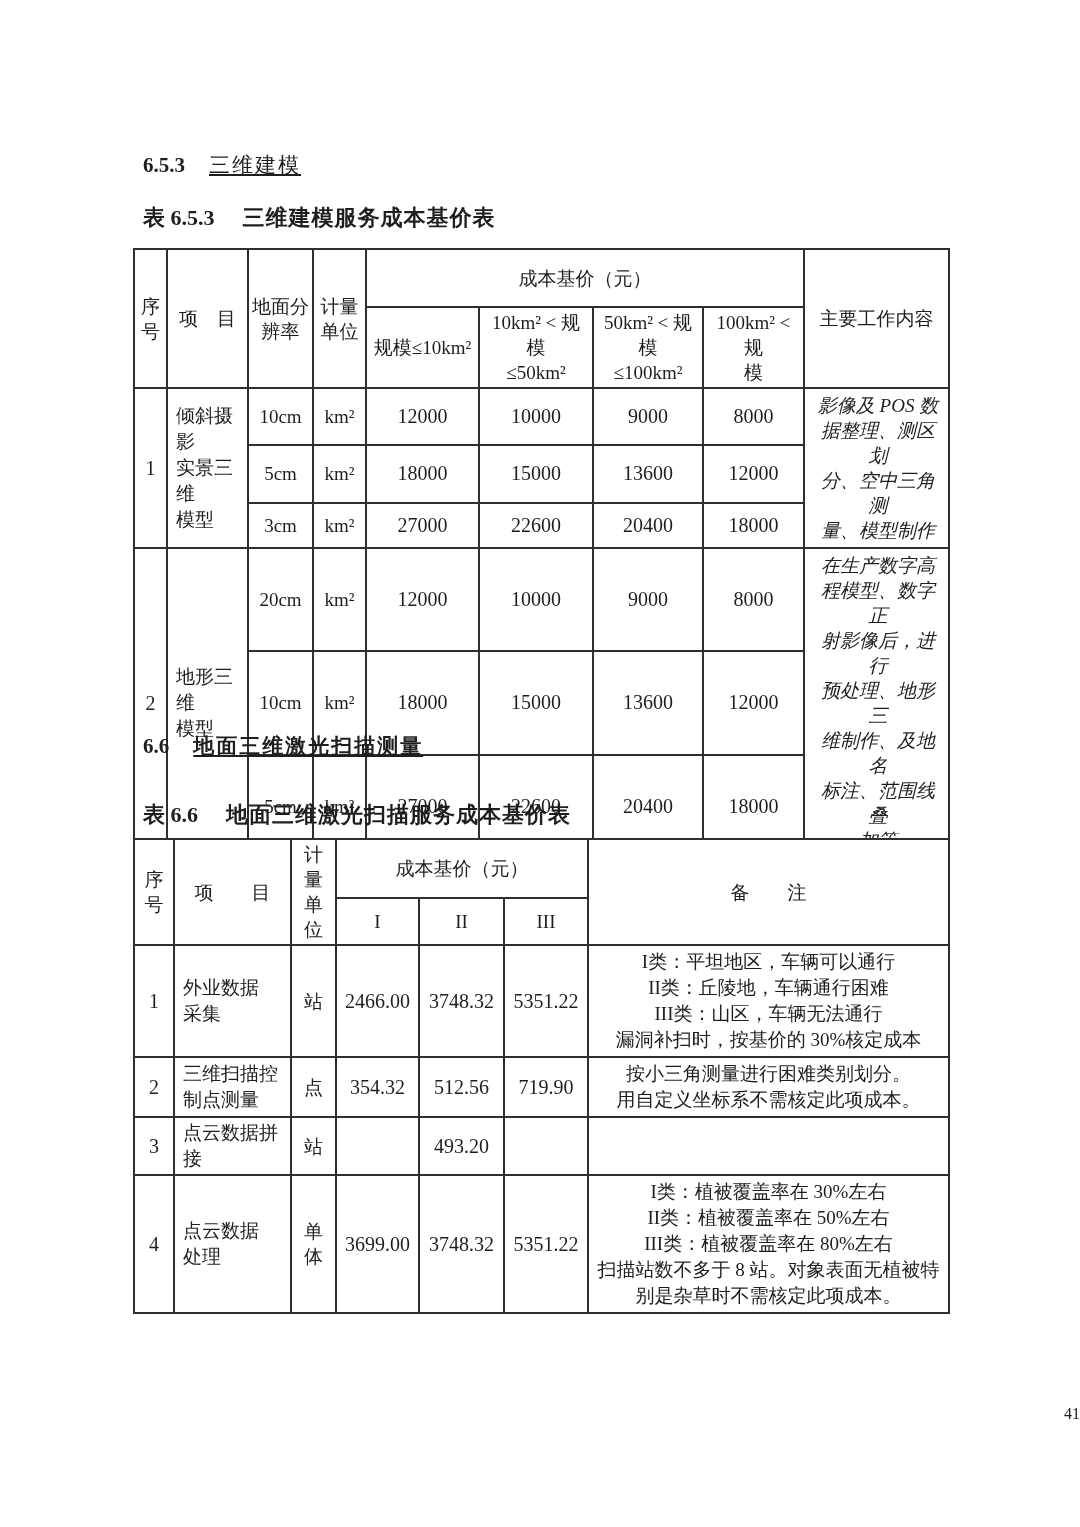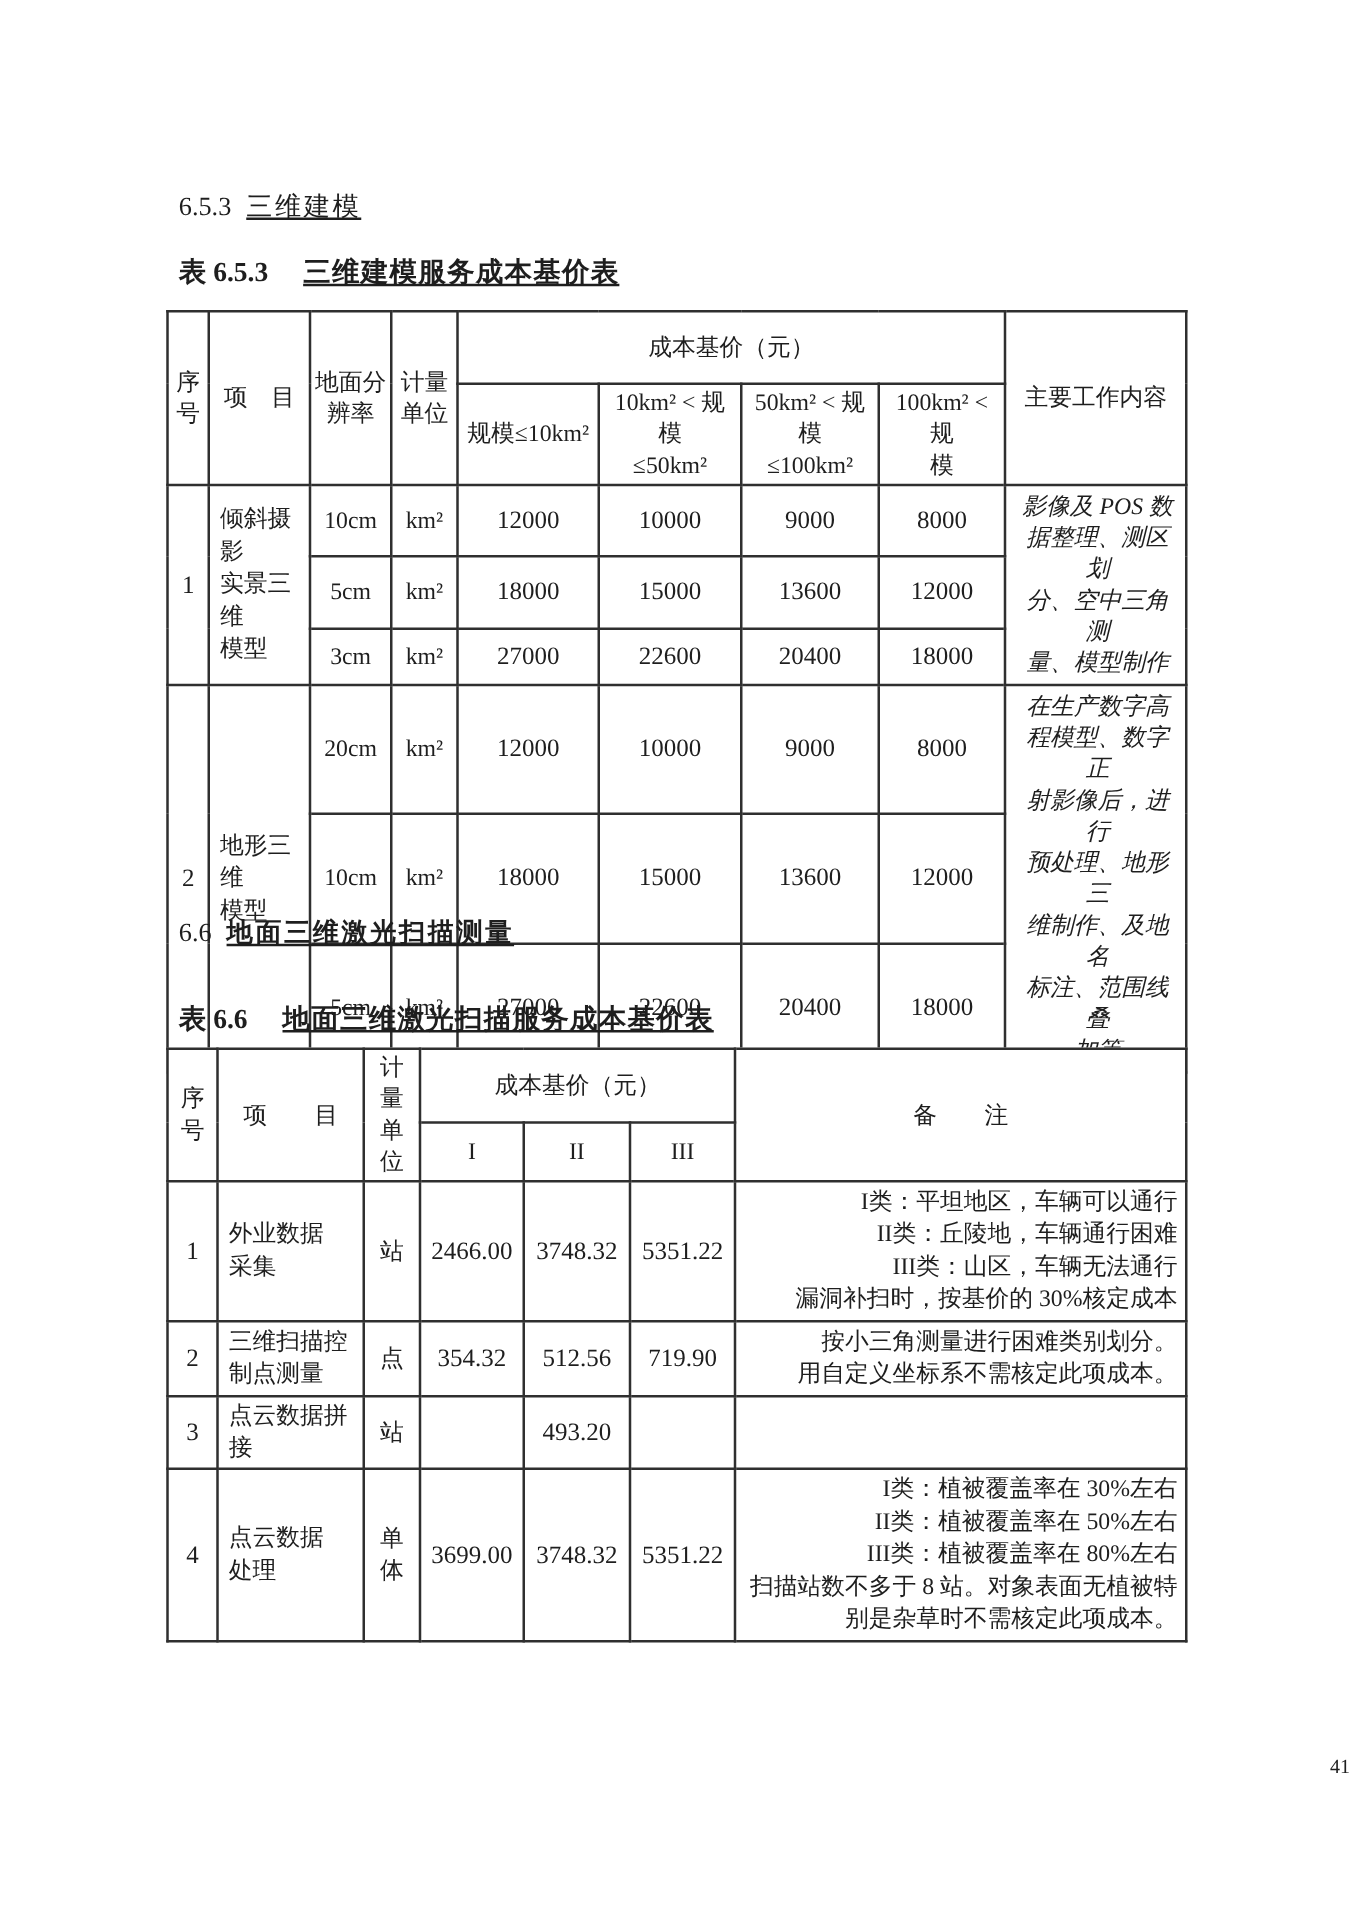--- a/index.html
+++ b/index.html
@@ -3,42 +3,42 @@
 <meta charset="utf-8">
 <style>
   html,body{margin:0;padding:0;}
   body{
     width:1080px;height:1527px;position:relative;
     background:#ffffff;color:#1e1e1e;
     font-family:"Liberation Serif","DejaVu Serif",serif;
   }
   .abs{position:absolute;}
   .sec-heading{font-size:21px;white-space:nowrap;}
-  .sec-heading .num{font-weight:normal;margin-right:12px;}
+  .sec-heading .num{font-weight:bold;margin-right:24px;}
   .sec-heading .txt{letter-spacing:2px;text-decoration:underline;}
   .sec-heading.all-bold .txt{font-weight:bold;letter-spacing:2px;}
   .caption{font-size:22px;font-weight:bold;white-space:nowrap;}
   .caption .label{margin-right:28px;}
-  .caption .ttl{letter-spacing:1px;text-decoration:underline;}
+  .caption .ttl{letter-spacing:1px;}
   table{border-collapse:collapse;table-layout:fixed;width:815px;background:#fff;}
   th,td{
     border:2px solid #2f2f2f;
     font-weight:normal;
     font-size:19px;
     text-align:center;
     vertical-align:middle;
     white-space:pre-line;
     padding:2px 3px;
     line-height:25px;
     overflow:hidden;
   }
   td.num{font-size:20px;}
   td.project{text-align:left;padding-left:8px;line-height:26px;}
   td.work{text-align:center;padding:4px 4px 4px 7px;line-height:25px;font-size:19px;font-style:italic;}
-  td.remark{text-align:right;padding:3px 6px;line-height:26px;font-size:19px;}
+  td.remark{text-align:center;padding:3px 6px;line-height:26px;font-size:19px;}
   .pagenum{left:0;right:0;text-align:right;font-size:16px;}
 </style>
 </head>
 <body>
 
 <div class="abs sec-heading" style="left:143px;top:151px;">
   <span class="num">6.5.3</span><span class="txt">三维建模</span>
 </div>
 
 <div class="abs caption" style="left:143px;top:203px;">

